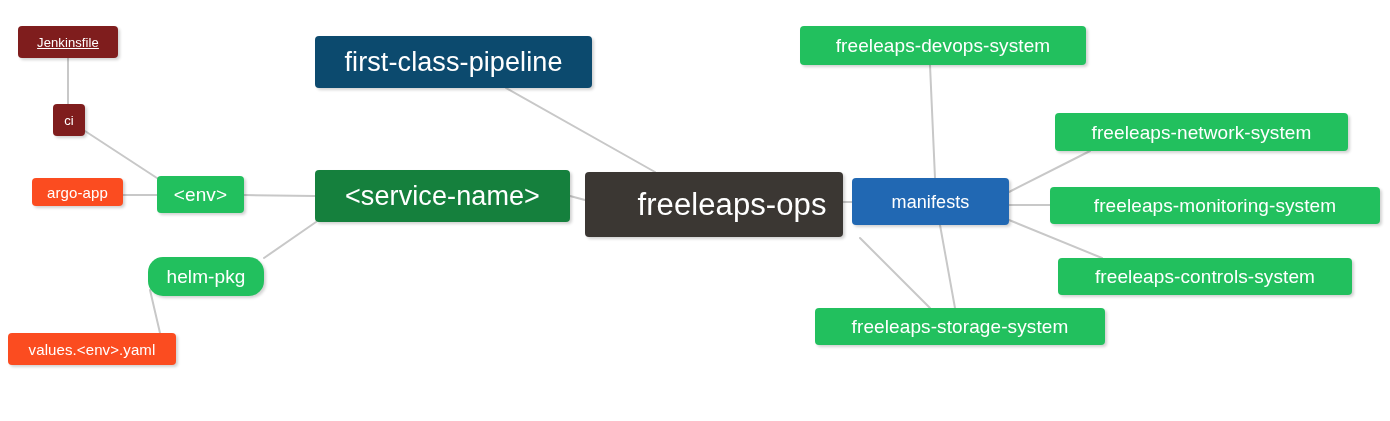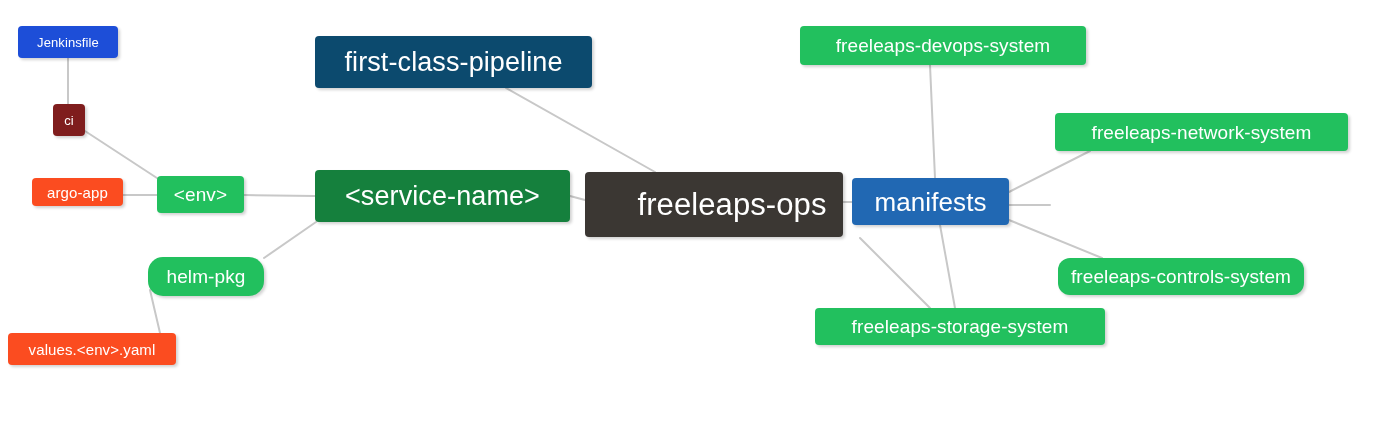--- a/index.html
+++ b/index.html
@@ -55,27 +55,28 @@
       <line x1="506" y1="88" x2="655" y2="172" stroke="#c8c8c8" stroke-width="2" stroke-linecap="round"></line>
       <line x1="570" y1="196" x2="585" y2="200" stroke="#c8c8c8" stroke-width="2" stroke-linecap="round"></line>
       <line x1="843" y1="202" x2="852" y2="202" stroke="#c8c8c8" stroke-width="2" stroke-linecap="round"></line>
       <line x1="935" y1="178" x2="930" y2="65" stroke="#c8c8c8" stroke-width="2" stroke-linecap="round"></line>
       <line x1="1009" y1="192" x2="1090" y2="151" stroke="#c8c8c8" stroke-width="2" stroke-linecap="round"></line>
       <line x1="1009" y1="205" x2="1050" y2="205" stroke="#c8c8c8" stroke-width="2" stroke-linecap="round"></line>
       <line x1="1009" y1="220" x2="1102" y2="258" stroke="#c8c8c8" stroke-width="2" stroke-linecap="round"></line>
       <line x1="940" y1="225" x2="955" y2="308" stroke="#c8c8c8" stroke-width="2" stroke-linecap="round"></line>
       <line x1="860" y1="238" x2="930" y2="308" stroke="#c8c8c8" stroke-width="2" stroke-linecap="round"></line>
     </svg>
-<div class="node" style="left: 18px; top: 26px; width: 100px; height: 32px; background: #1d4ed8; font-size: 13px;">Jenkinsfile</div>
+<div class="node" style="left: 18px; top: 26px; width: 100px; height: 32px; background: #7f1d1d; font-size: 13px; text-decoration: underline;">Jenkinsfile</div>
     <div class="node" style="left: 53px; top: 104px; width: 32px; height: 32px; background: #7f1d1d; font-size: 13px;">ci</div>
     <div class="node" style="left: 32px; top: 178px; width: 91px; height: 28px; background: rgb(251, 76, 32); font-size: 15px;">argo-app</div>
     <div class="node" style="left: 157px; top: 176px; width: 87px; height: 37px; background: rgb(34, 192, 94); font-size: 19px;">&lt;env&gt;</div>
     <div class="node" style="left: 148px; top: 257px; width: 116px; height: 39px; background: rgb(34, 192, 94); font-size: 19px; border-radius: 15px;">helm-pkg</div>
     <div class="node" style="left: 8px; top: 333px; width: 168px; height: 32px; background: rgb(251, 76, 32); font-size: 15px;">values.&lt;env&gt;.yaml</div>
     <div class="node" style="left: 315px; top: 36px; width: 277px; height: 52px; background: #0c4a6e; font-size: 27px;">first-class-pipeline</div>
     <div class="node" style="left: 315px; top: 170px; width: 255px; height: 52px; background: #15803d; font-size: 27px;">&lt;service-name&gt;</div>
     <div class="node" style="left: 585px; top: 172px; width: 258px; height: 65px; background: rgb(59, 55, 51); font-size: 31px; padding-left: 36px;">freeleaps-ops</div>
-    <div class="node" style="left: 852px; top: 178px; width: 157px; height: 47px; background: rgb(33, 104, 179); font-size: 26px;">manifests</div>
+    <div class="node" style="left: 852px; top: 178px; width: 157px; height: 47px; background: rgb(33, 104, 179); font-size: 18px;">manifests</div>
     <div class="node" style="left: 800px; top: 26px; width: 286px; height: 39px; background: rgb(34, 192, 94); font-size: 19px;">freeleaps-devops-system</div>
     <div class="node" style="left: 1055px; top: 113px; width: 293px; height: 38px; background: rgb(34, 192, 94); font-size: 19px;">freeleaps-network-system</div>
-    <div class="node" style="left: 1058px; top: 258px; width: 246px; height: 37px; background: rgb(34, 192, 94); font-size: 19px; border-radius: 12px;">freeleaps-controls-system</div>
+    <div class="node" style="left: 1050px; top: 187px; width: 330px; height: 37px; background: rgb(34, 192, 94); font-size: 19px;">freeleaps-monitoring-system</div>
+    <div class="node" style="left: 1058px; top: 258px; width: 294px; height: 37px; background: rgb(34, 192, 94); font-size: 19px;">freeleaps-controls-system</div>
     <div class="node" style="left: 815px; top: 308px; width: 290px; height: 37px; background: rgb(34, 192, 94); font-size: 19px;">freeleaps-storage-system</div>
   </div>
 
 </body></html>

